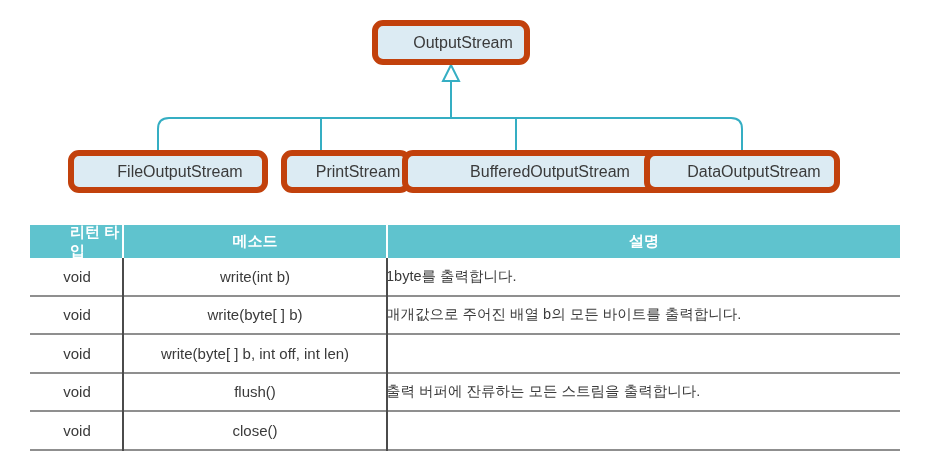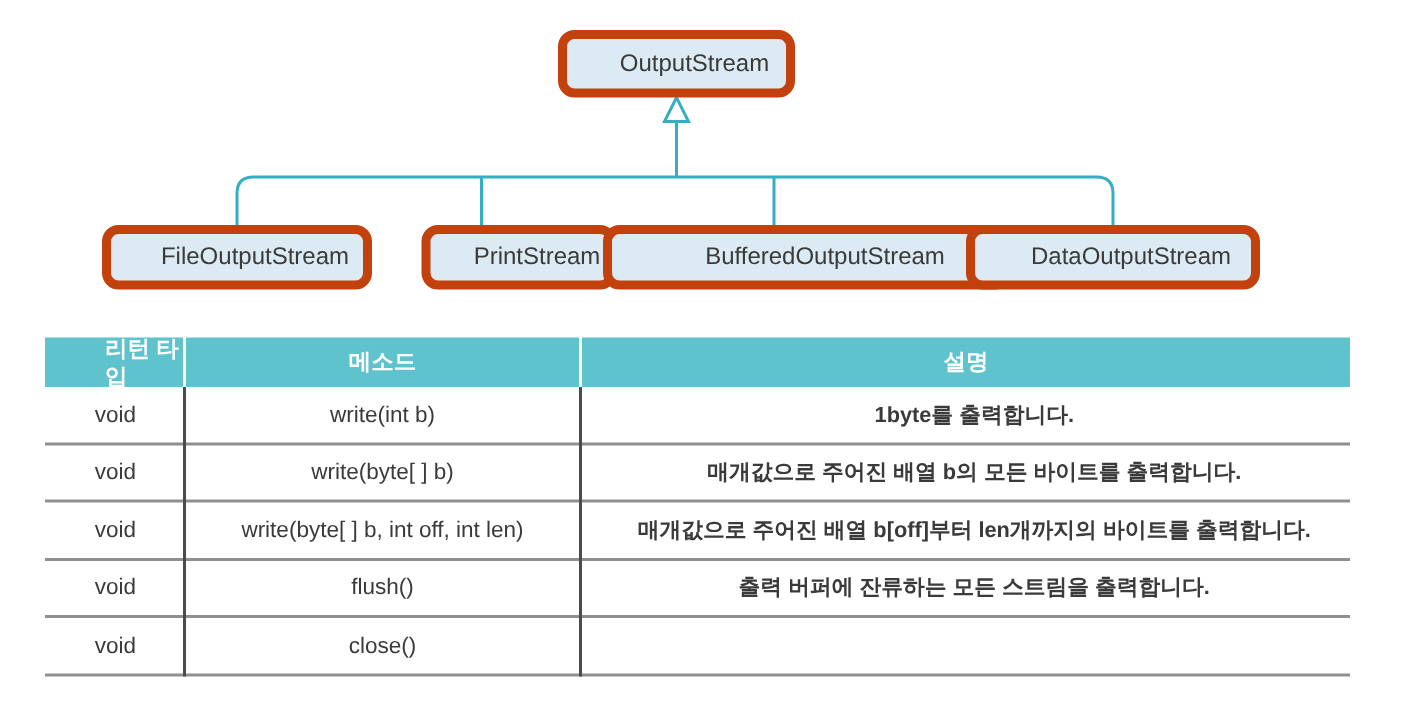--- a/index.html
+++ b/index.html
@@ -10,21 +10,21 @@
   
   .diagram{position:absolute;left:0;top:0;width:940px;height:210px;}
   .connectors{position:absolute;left:0;top:0;}
   .cls-box{
     position:absolute;box-sizing:border-box;
     border:6px solid #c2410c;border-radius:11px;background:#dcebf3;
     display:flex;align-items:center;justify-content:center;
     font-size:16px;color:#3a3a3a;white-space:nowrap;padding-left:24px;
   }
   .cls-parent{left:372px;top:20px;width:158px;height:45px;}
-  .cls-c0{left:68px;top:150px;width:180px;height:43px;}
+  .cls-c0{left:68px;top:150px;width:200px;height:43px;}
   .cls-c1{left:256px;top:150px;width:130px;height:43px;margin-left:25px;}
   .cls-c2{left:402px;top:150px;width:272px;height:43px;}
   .cls-c3{left:644px;top:150px;width:196px;height:43px;}
   
   .mtable{position:absolute;left:30px;top:225px;width:870px;}
   .thead{display:flex;height:33px;}
   .th{
     background:#5fc3ce;color:#ffffff;font-weight:bold;font-size:15px;
     display:flex;align-items:center;justify-content:center;height:33px;box-sizing:border-box;
   }
@@ -35,21 +35,21 @@
   .col-divider{position:absolute;top:0;bottom:0;width:2px;background:#4b4b4b;}
   .col-divider.d1{left:92px;}
   .col-divider.d2{left:356px;}
   .tr{
     display:flex;align-items:center;height:38.5px;box-sizing:border-box;
     border-bottom:2px solid #8f8f8f;
   }
   .td{font-size:15px;color:#3a3a3a;box-sizing:border-box;}
   .td.c1{width:94px;text-align:center;}
   .td.c2{width:262px;text-align:center;}
-  .td.c3{flex:1;text-align:center;padding-left:13px;font-weight:bold;font-size:14.5px;}
+  .td.c3{flex:1;text-align:left;font-weight:normal;font-size:14.5px;}
 </style>
 </head>
 <body>
 
 <div class="screen">
 
   <div class="diagram">
     <svg class="connectors" width="940" height="210" viewBox="0 0 940 210">
       <line x1="451" y1="80" x2="451" y2="118" stroke="#35aec3" stroke-width="2"></line>
       <path d="M158,150 L158,129 Q158,118 169,118 L731,118 Q742,118 742,129 L742,150" fill="none" stroke="#35aec3" stroke-width="2"></path>
@@ -80,21 +80,20 @@
         <div class="td c3">1byte를 출력합니다.</div>
       </div>
       <div class="tr">
         <div class="td c1">void</div>
         <div class="td c2">write(byte[ ] b)</div>
         <div class="td c3">매개값으로 주어진 배열 b의 모든 바이트를 출력합니다.</div>
       </div>
       <div class="tr">
         <div class="td c1">void</div>
         <div class="td c2">write(byte[ ] b, int off, int len)</div>
-        <div class="td c3">매개값으로 주어진 배열 b[off]부터 len개까지의 바이트를 출력합니다.</div>
       </div>
       <div class="tr">
         <div class="td c1">void</div>
         <div class="td c2">flush()</div>
         <div class="td c3">출력 버퍼에 잔류하는 모든 스트림을 출력합니다.</div>
       </div>
       <div class="tr">
         <div class="td c1">void</div>
         <div class="td c2">close()</div>
       </div>

